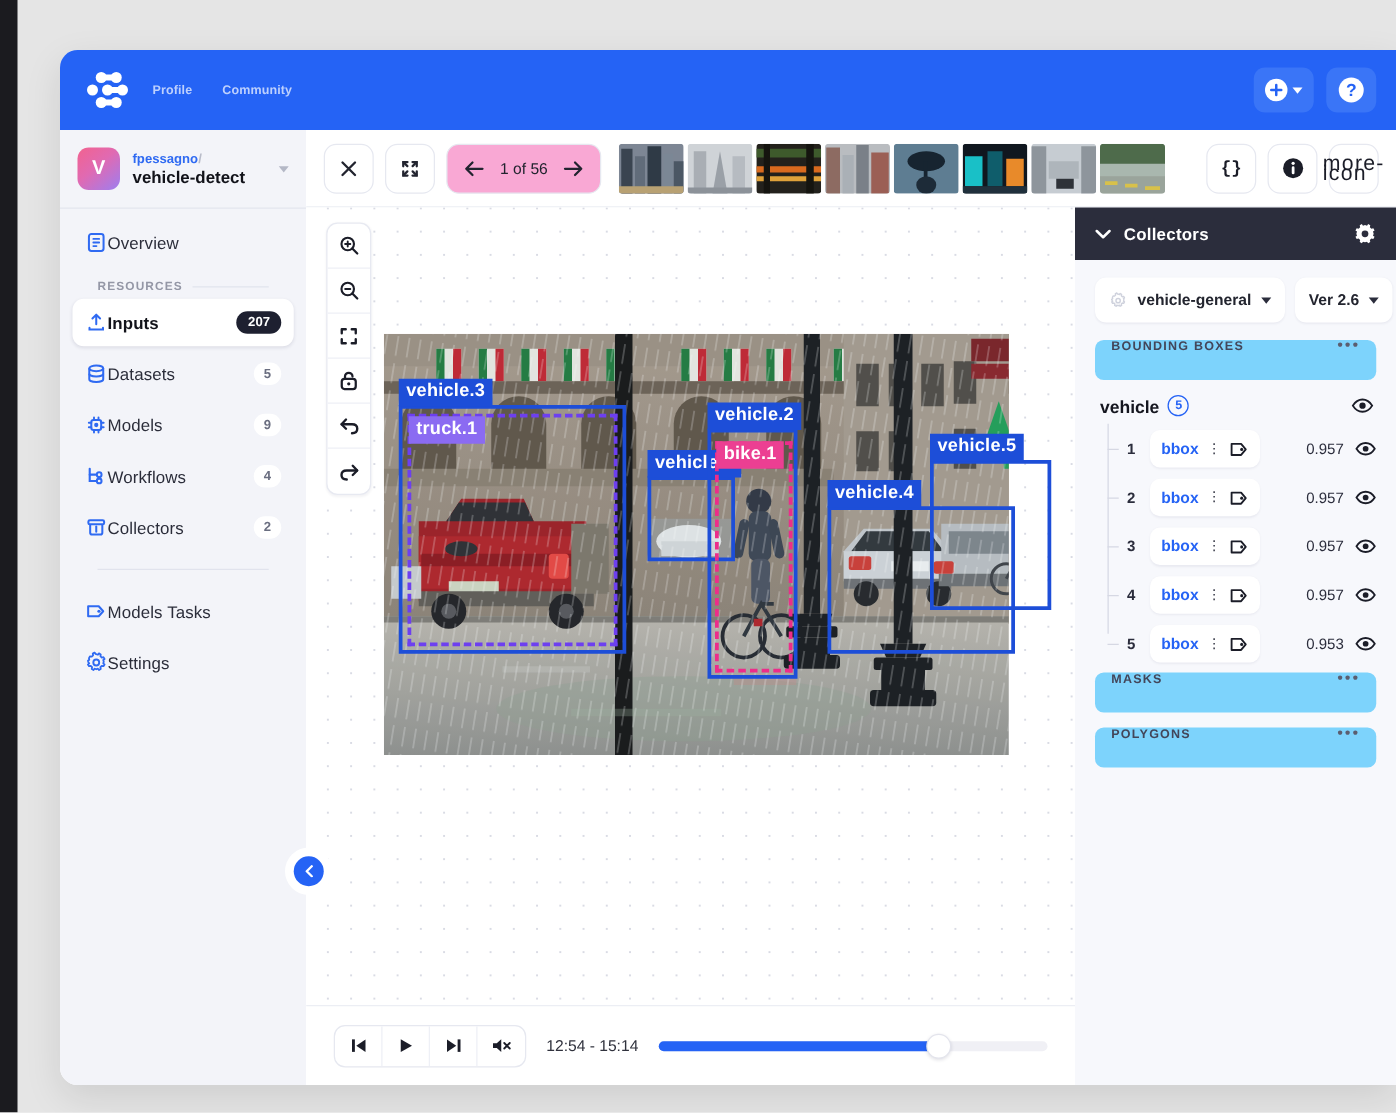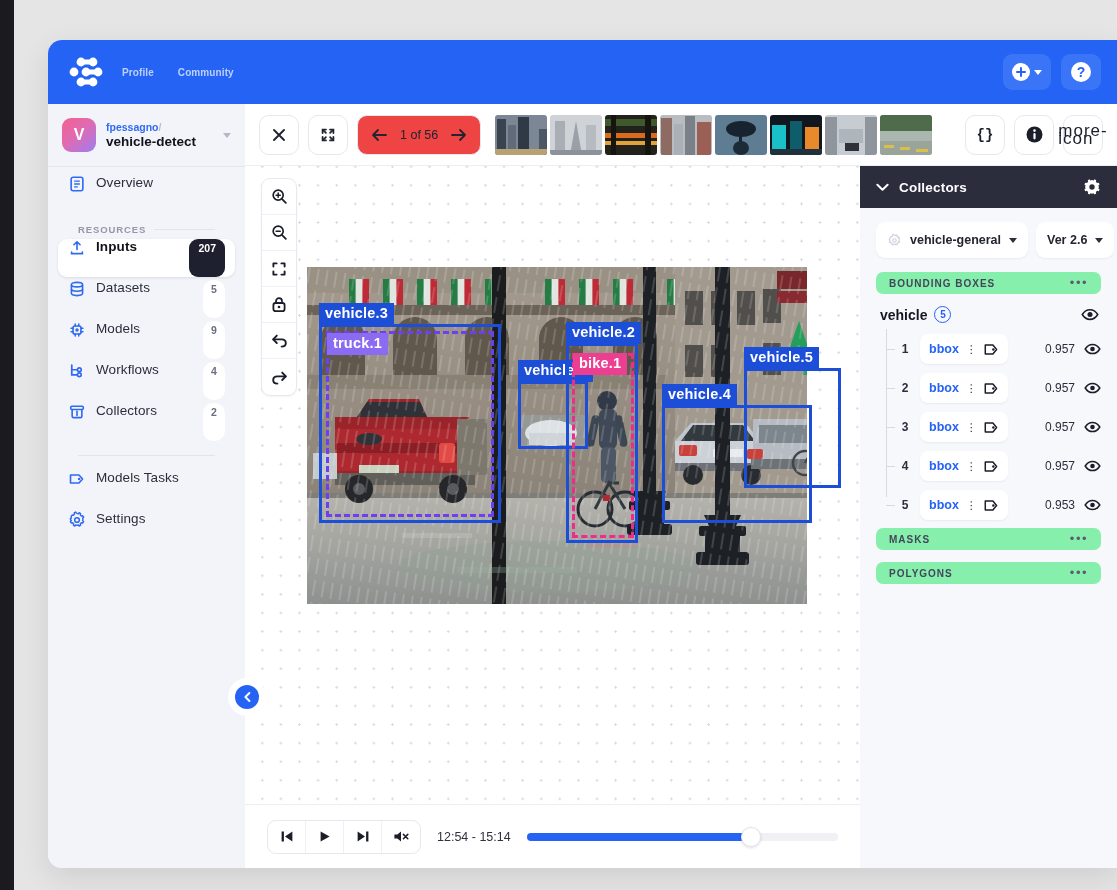--- a/index.html
+++ b/index.html
@@ -60,22 +60,22 @@
   }
   .proj-txt { flex:1; min-width:0; }
   .proj-owner { font-size:10.5px; color:#2f6af2; font-weight:600; line-height:13px; }
   .proj-owner .slash { color:#b9bcc9; }
   .proj-name { font-size:13.5px; color:#12131a; font-weight:700; line-height:16px; white-space:nowrap; }
   .proj-caret { width:0;height:0;border-left:4.5px solid transparent;border-right:4.5px solid transparent;border-top:5px solid #b4b8c6; margin-right:4px; }
   .sb-divider { height:1px; background:#e3e5ee; margin:0 0 8px 0; }
 
   .nav { padding:0 10px; }
   .nav-item {
-    display:flex; height:38px; padding:0 10px;
-    border-radius:9px; gap:10px; cursor:pointer; margin-bottom:3px;
+    display:flex; align-items:center; height:38px; padding:0 10px;
+    border-radius:9px; cursor:pointer; margin-bottom:3px;
   }
   .nav-item.active { background:#fff; box-shadow:0 1px 3px rgba(20,24,60,.10); }
   .nav-label { flex:1; font-size:13.5px; color:#2b2d3a; letter-spacing:.1px; }
   .nav-item.active .nav-label { font-weight:700; color:#12131a; }
   .badge-dark {
     background:#1e2030; color:#fff; font-size:10.5px; font-weight:700;
     border-radius:9px; padding:3px 9px; line-height:12px;
   }
   .badge-light {
     background:#fff; color:#6a6e80; font-size:10.5px; font-weight:600;
@@ -95,21 +95,21 @@
   
   .toolbar {
     height:62px; display:flex; align-items:center; padding:0 14px; gap:9px;
     border-bottom:1px solid #eceef4; background:#fff;
   }
   .tb-btn {
     width:40px;height:40px;border-radius:10px;border:1px solid #e6e8f0;background:#fff;
     display:flex;align-items:center;justify-content:center;cursor:pointer;
   }
   .pager {
-    height:40px;border-radius:10px;border:1px solid #e6e8f0;background:#ef4444;
+    height:40px;border-radius:10px;border:1px solid #e6e8f0;background:#f9a8d4;
     display:flex;align-items:center;gap:12px;padding:0 13px;cursor:default;
   }
   .pager .lbl { font-size:12.5px;color:#22242f; white-space:nowrap; }
   .arw { cursor:pointer; display:flex; }
   .thumbs { display:flex; gap:3px; margin-left:5px; }
   .thumb { width:52px;height:40px;border-radius:3px;overflow:hidden;cursor:pointer; }
   .tb-right { margin-left:auto; display:flex; gap:9px; }
 
   
   .canvas {
@@ -177,21 +177,21 @@
   .sel {
     height:36px; background:#fff; border-radius:9px; display:flex; align-items:center;
     padding:0 11px; gap:8px; box-shadow:0 1px 2px rgba(20,24,60,.06); cursor:pointer;
   }
   .sel.grow { flex:1; }
   .sel .txt { font-size:12.5px; color:#23252f; font-weight:600; flex:1; white-space:nowrap; }
   .sel .txt.small { flex:0 0 auto; }
   .caret-d { width:0;height:0;border-left:4.5px solid transparent;border-right:4.5px solid transparent;border-top:5px solid #2b2d3c; }
 
   .sect-bar {
-    height:22px; background:#86efac; border-radius:7px; display:flex; align-items:center;
+    height:32px; background:#7dd3fc; border-radius:7px; display:flex; 
     padding:0 13px; margin-bottom:12px;
   }
   .sect-bar .t { flex:1; font-size:10px; font-weight:700; letter-spacing:1px; color:#43465a; }
   .dots3 { letter-spacing:1.5px; color:#5b5e70; font-size:13px; line-height:8px; cursor:pointer; }
 
   .cls-row { display:flex; align-items:center; padding:0 2px 0 4px; margin-bottom:10px; }
   .cls-name { font-size:14px; font-weight:700; color:#15161f; }
   .cls-count {
     margin-left:7px; width:17px;height:17px;border-radius:50%;border:1.4px solid #2563f5;
     color:#2563f5;font-size:10px;font-weight:700;display:inline-flex;align-items:center;justify-content:center;

